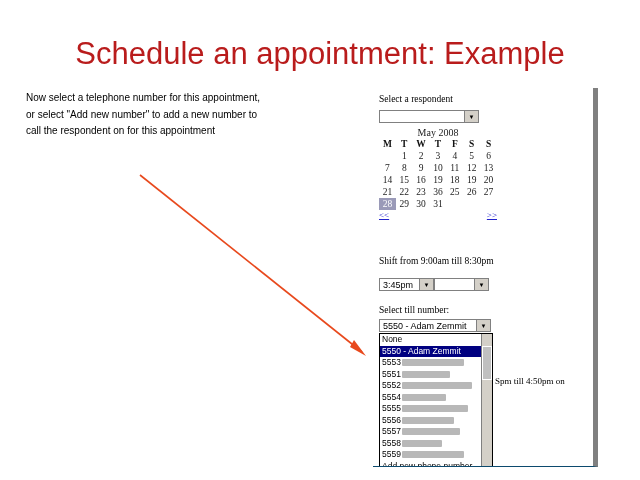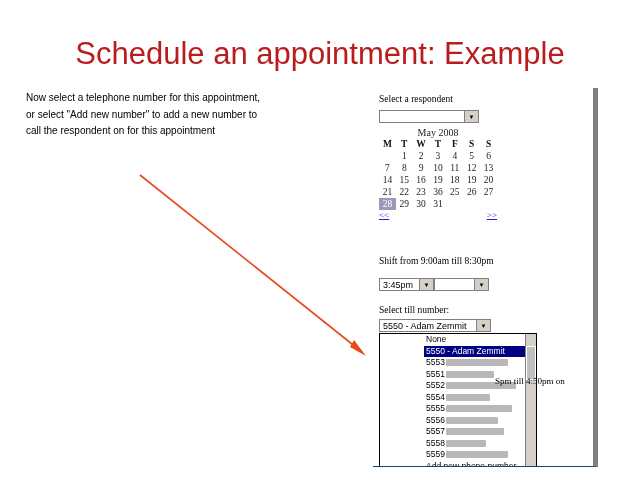--- a/index.html
+++ b/index.html
@@ -304,21 +304,21 @@
       </div>
     </div>
 
     <div class="lbl" style="position:absolute;left:6px;top:217px;">Select till number:</div>
 
     <div class="sel" style="position:absolute;left:6px;top:231px;width:112px;">
       <span>5550 - Adam Zemmit</span>
       <span class="arrowbox">▼</span>
     </div>
 
-    <div class="dd-open" style="position:absolute;left:6px;top:245px;padding-left:44px;">
+    <div class="dd-open" style="position:absolute;left:6px;top:245px;">
       <div class="opt"><span>None</span></div>
       <div class="opt highlight"><span>5550 - Adam Zemmit</span></div>
       <div class="opt"><span>5553 -</span><span class="redact" style="width:62px"></span></div>
       <div class="opt"><span>5551 -</span><span class="redact" style="width:48px"></span></div>
       <div class="opt"><span>5552 -</span><span class="redact" style="width:70px"></span></div>
       <div class="opt"><span>5554 -</span><span class="redact" style="width:44px"></span></div>
       <div class="opt"><span>5555 -</span><span class="redact" style="width:66px"></span></div>
       <div class="opt"><span>5556 -</span><span class="redact" style="width:52px"></span></div>
       <div class="opt"><span>5557 -</span><span class="redact" style="width:58px"></span></div>
       <div class="opt"><span>5558 -</span><span class="redact" style="width:40px"></span></div>

